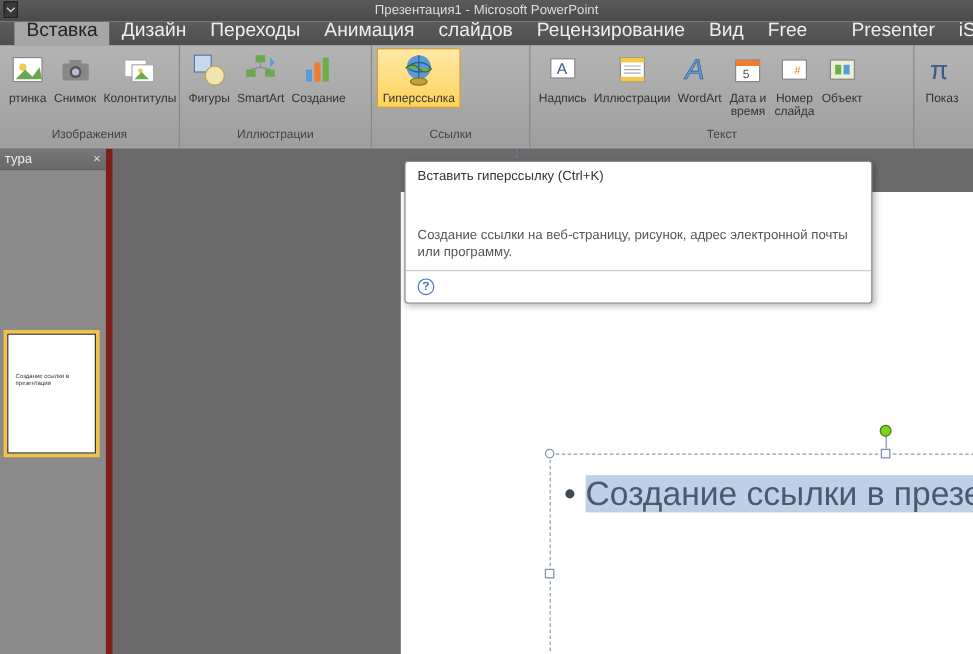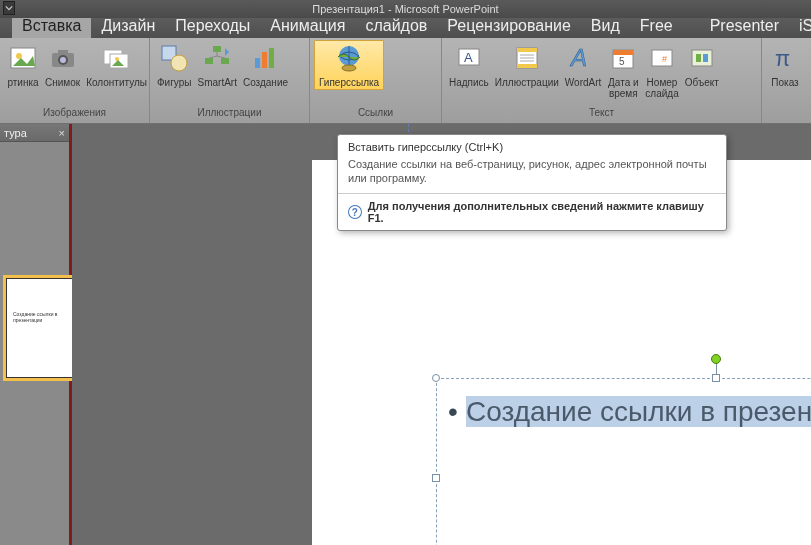--- a/index.html
+++ b/index.html
@@ -15,21 +15,21 @@
 
 .ribbon { height: 86px; background: linear-gradient(#b4b4b4,#9e9e9e); display: flex; border-bottom: 1px solid #707070; }
 .group { display: flex; flex-direction: column; border-right: 1px solid #888; }
 .group-body { flex: 1; display: flex; align-items: flex-start; padding: 2px 4px 0; }
 .group-label { height: 16px; font-size: 10px; color: #444; text-align: center; }
 .rbtn { display: flex; flex-direction: column; align-items: center; justify-content: flex-start; padding: 2px 3px; font-size: 10px; color: #333; text-align: center; line-height: 11px; }
 .rbtn .icon-box { width: 32px; height: 32px; margin-bottom: 3px; display:flex; align-items:center; justify-content:center; }
 .rbtn.highlight { background: linear-gradient(#ffe9a8,#ffd35a); border: 1px solid #d2a33a; border-radius: 1px; padding: 1px 4px; }
 
 .workspace { display: flex; height: calc(545px - 18px - 20px - 86px); }
-.left-pane { width: 72px; background: #909090; display: flex; flex-direction: column; border-right: 3px solid #7f1d1d; }
+.left-pane { width: 94px; background: #909090; display: flex; flex-direction: column; border-right: 6px solid #7f1d1d; }
 .left-header { height: 18px; background: linear-gradient(#777,#6a6a6a); color:#eee; font-size:11px; display:flex; align-items:center; justify-content:space-between; padding:0 4px; border-bottom:1px solid #555;}
 .left-header .x { font-size:11px; color:#ddd; }
 .thumb-area { flex:1; background:#8a8a8a; padding:6px; }
 .thumb { width: 74px; height: 100px; background:#fff; border:1px solid #333; box-shadow:0 0 0 3px #f3c14b; margin-top:130px;}
 .thumb-text { font-size:5px; color:#333; padding:32px 6px 0; }
 
 .slide-area { flex:1; background:#6b6b6b; position:relative; overflow:hidden; }
 .slide { position:absolute; left:240px; top:36px; width:900px; height:700px; background:#fff; }
 .content-box { position:absolute; left:364px; top:254px; width:560px; height:200px; }
 .dashed-box { position:absolute; inset:0; border:1px dashed #8aa0b8; }
@@ -39,21 +39,21 @@
 .handle.ml{left:-4px;top:50%;margin-top:-4px;}
 .rot-handle{position:absolute;left:50%;top:-24px;width:10px;height:10px;margin-left:-5px;background:#7ed321;border:1px solid #4a7a12;border-radius:50%;}
 .rot-line{position:absolute;left:50%;top:-16px;width:1px;height:12px;background:#7890a8;}
 .bullet-text { position:absolute; left:30px; top:18px; font-size:28px; color:#4a5a6a; }
 .bullet-text::before{content:"•"; color:#3a4856; position:absolute; left:-18px;}
 .bullet-text .hl { background:#bcd0e8; }
 .vline { position:absolute; left:336px; top:0; bottom:0; width:0; border-left:1px dashed #6080c0; }
 
 .tooltip { position:absolute; left:337px; top:134px; width:390px; background:#fff; border:1px solid #888; border-radius:3px; box-shadow:2px 2px 6px rgba(0,0,0,.3); font-size:11px; }
 .tooltip .tt-title{font-weight:normal; padding:6px 10px 4px; color:#333;}
-.tooltip .tt-body{padding:0 10px 8px; color:#555; line-height:14px;}
+.tooltip .tt-body{padding:0 10px 8px; color:#555; line-height:14px;margin-top:32px;}
 .tooltip .tt-footer{border-top:1px solid #ccc; padding:6px 10px; display:flex; align-items:center; gap:6px; color:#333; font-weight:bold;}
 .tooltip .tt-footer .info-icon{width:14px;height:14px;border:1px solid #4477bb;border-radius:50%;display:flex;align-items:center;justify-content:center;color:#4477bb;font-size:10px;font-weight:bold;}
 </style>
 </head>
 <body>
 
 <div class="title-bar">
   <div class="dropdown-icon">
     <svg viewBox="0 0 10 10">
         <path d="M1 3 L5 7 L9 3" stroke="#ccc" fill="none" stroke-width="1.5"></path>
@@ -280,15 +280,14 @@
       <div class="bullet-text"><span class="hl">Создание ссылки в презентации</span></div>
     </div>
   </div>
 </div>
 
 <div class="tooltip">
   <div class="tt-title">Вставить гиперссылку (Ctrl+K)</div>
   <div class="tt-body">Создание ссылки на веб-страницу, рисунок, адрес электронной почты или программу.</div>
   <div class="tt-footer">
     <div class="info-icon">?</div>
-    <span>Для получения дополнительных сведений нажмите клавишу F1.</span>
   </div>
 </div>
 
 </body></html>

